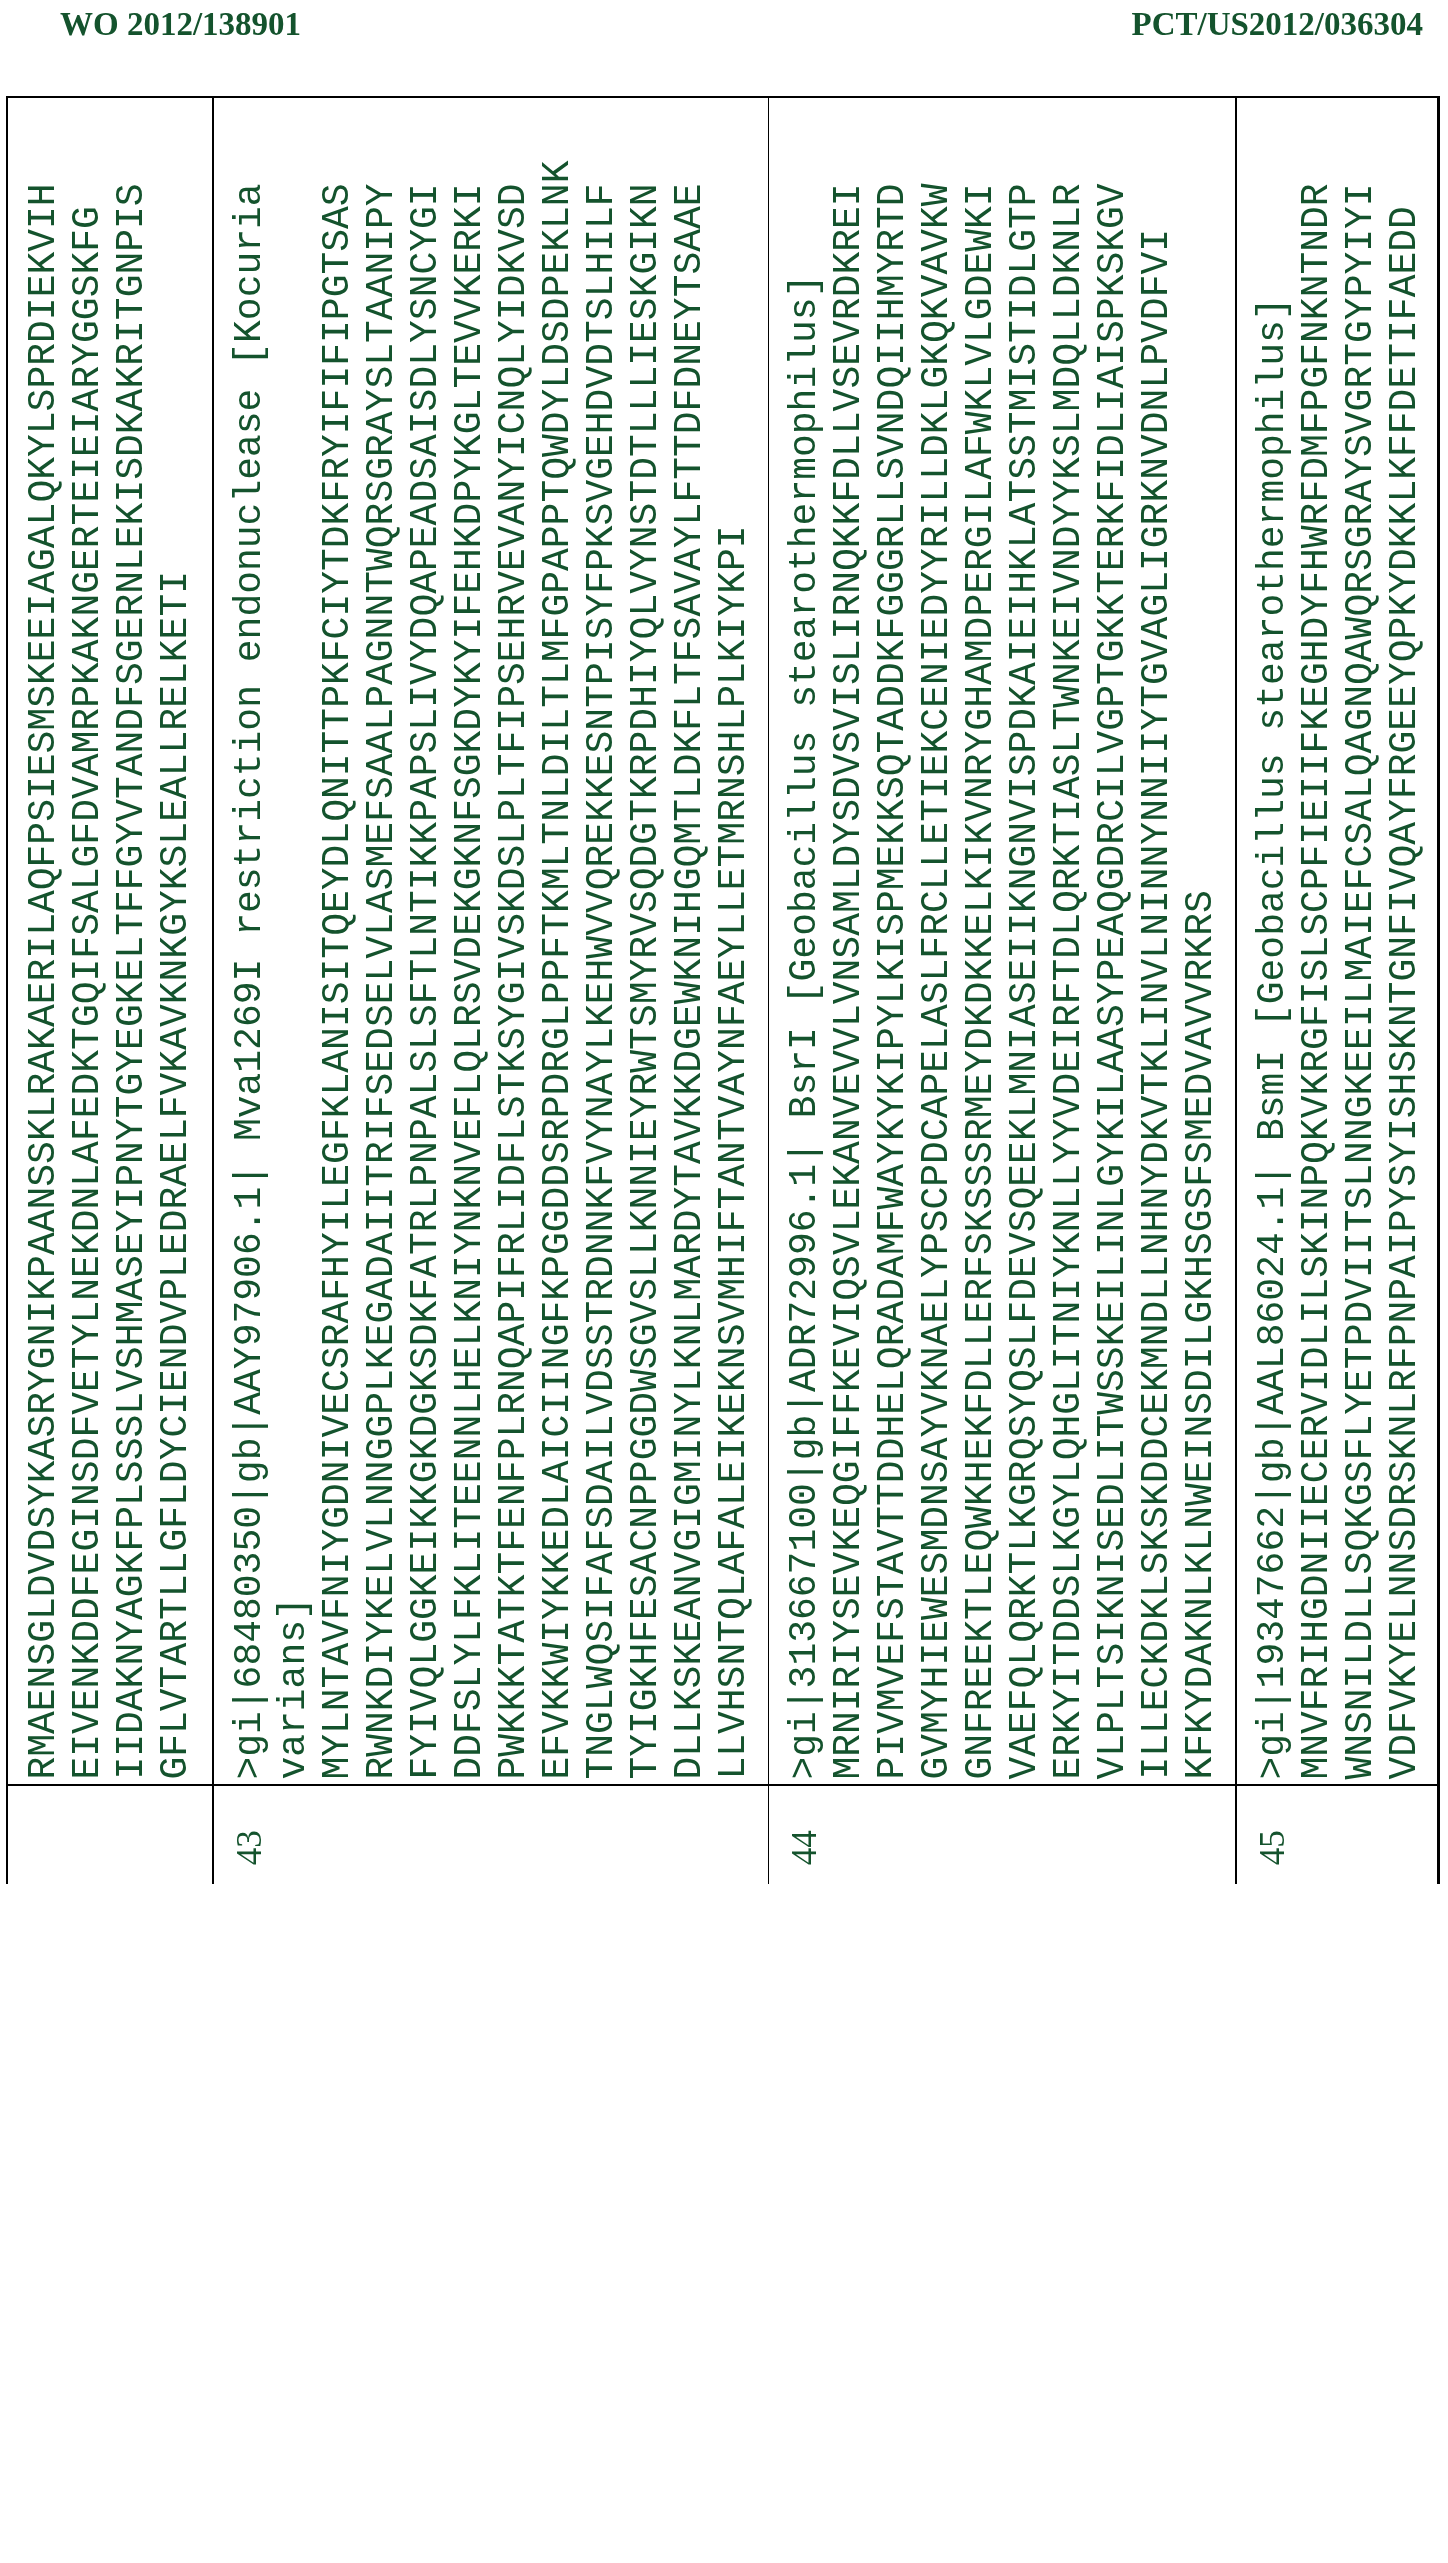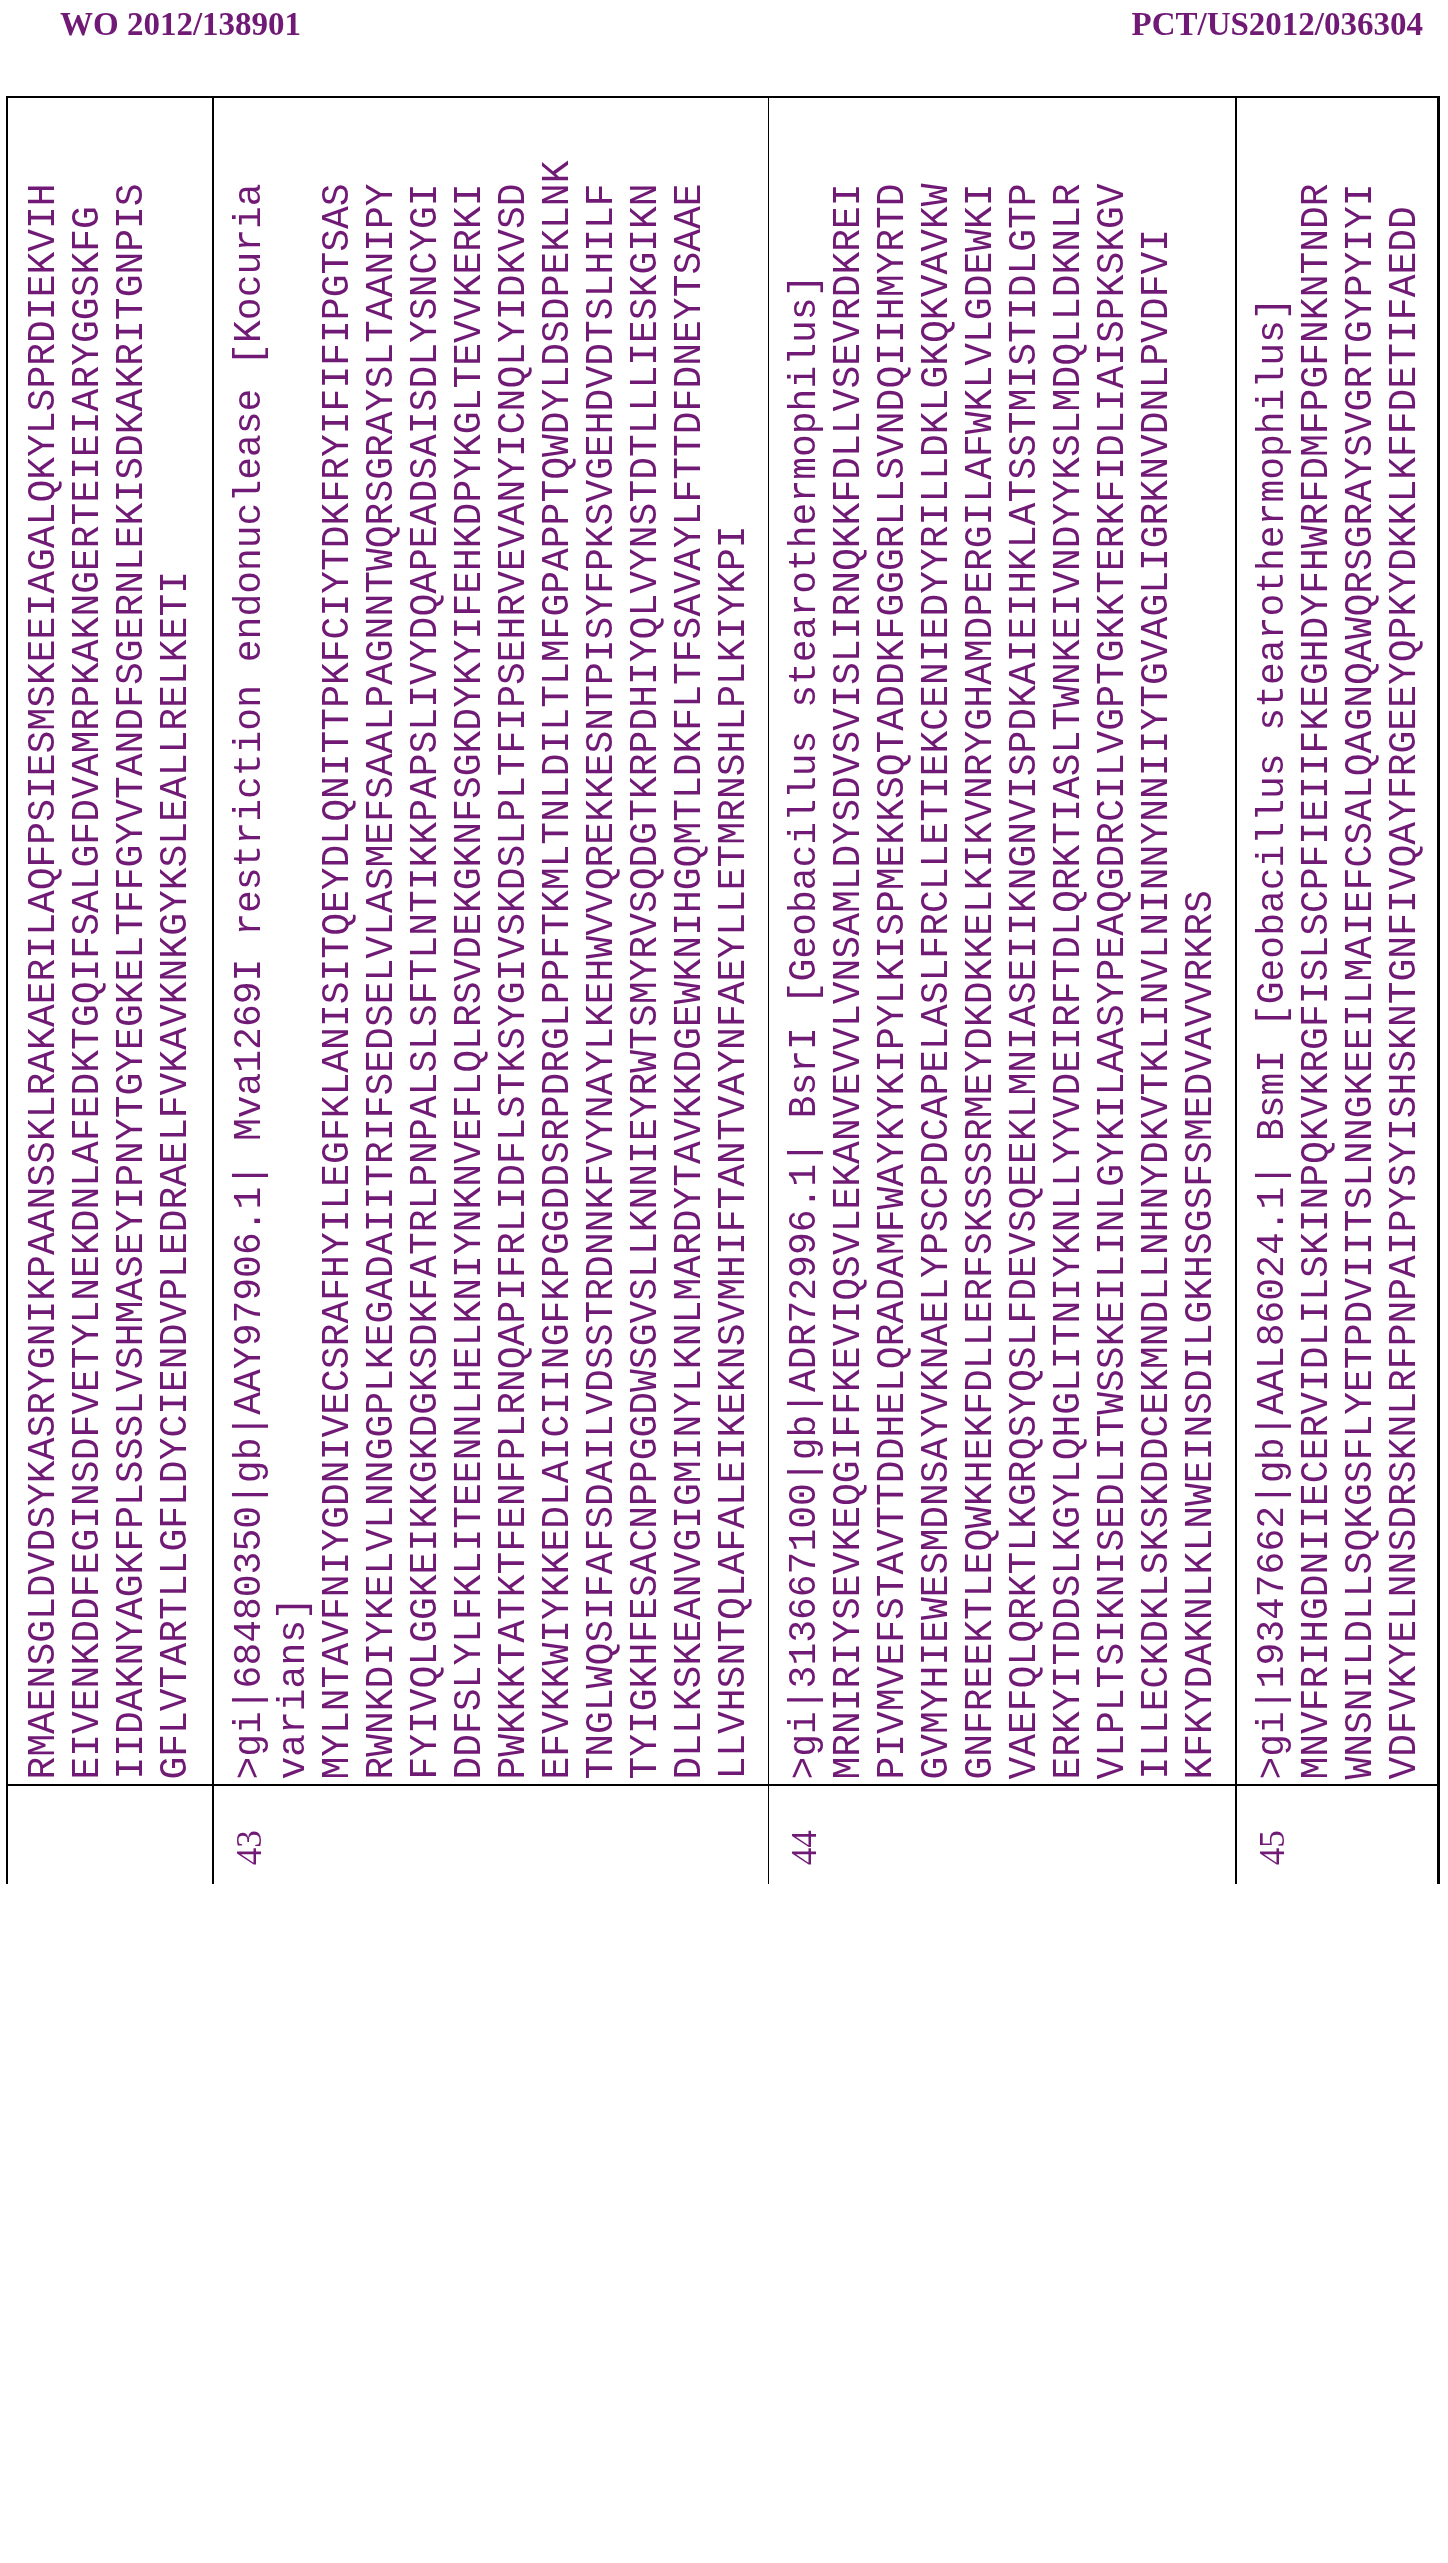--- a/index.html
+++ b/index.html
@@ -2,21 +2,21 @@
 <html style="font-size:12.3px"><head>
   <meta charset="utf-8">
   <style>
     html, body { margin: 0; padding: 0; background: #ffffff; }
     .page {
       position: relative;
       width: 1449px;
       height: 1884px;
       overflow: hidden;
       background: #ffffff;
-      color: #701a75;
+      color: #14532d;
     }
     .hdr {
       position: absolute;
       top: 7.7px;
       font-family: "Liberation Serif", serif;
       font-weight: bold;
       font-size: 33px;
       line-height: 1;
       white-space: nowrap;
     }

